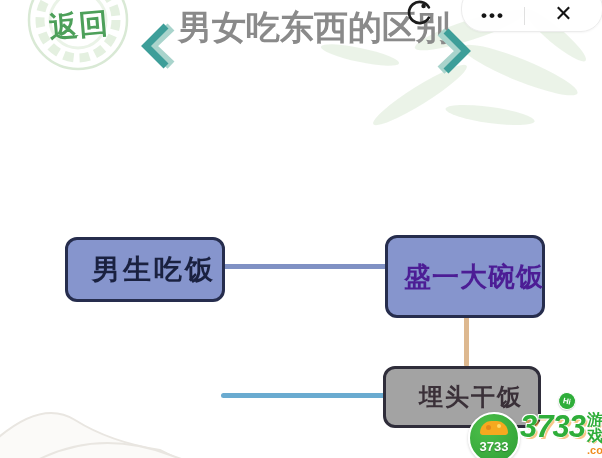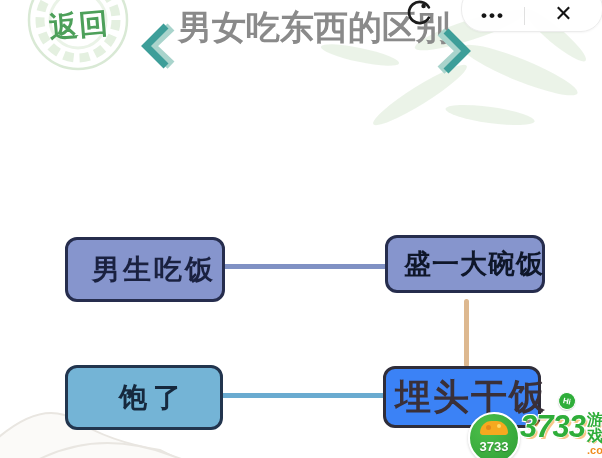--- a/index.html
+++ b/index.html
@@ -46,23 +46,23 @@
   }
   
   .pbox{
     position:absolute;border:3px solid #262d4d;border-radius:12px;
     display:flex;align-items:center;justify-content:center;
     font-family:"Liberation Serif","DejaVu Serif",serif;
     font-weight:bold;cursor:pointer;box-sizing:border-box;padding-left:18px;
   }
   .pbox .lbl{white-space:nowrap;}
   .box-left-top   {left:65px; top:237px;width:160px;height:65px;background:#8695cd;color:#1a2140;font-size:28px;letter-spacing:3px;}
-  .box-right-top  {left:385px;top:235px;width:160px;height:58px;background:#8695cd;color:#0f172a;font-size:27px;letter-spacing:1px;}
+  .box-right-top  {left:385px;top:235px;width:160px;height:83px;background:#8695cd;color:#4c1d95;font-size:27px;letter-spacing:1px;}
   .box-left-bot   {left:65px; top:365px;width:158px;height:65px;background:#74b4d6;color:#16283d;font-size:28px;letter-spacing:6px;border-color:#22354e;}
-  .box-right-bot  {left:383px;top:366px;width:158px;height:62px;background:#3b82f6;color:#3a3038;font-size:36px;letter-spacing:2px;border-color:#2f2d3a;}
+  .box-right-bot  {left:383px;top:366px;width:158px;height:62px;background:#a3a3a3;color:#3a3038;font-size:24px;letter-spacing:2px;border-color:#2f2d3a;}
   
   .cline{position:absolute;border-radius:3px;}
   .line-top   {left:223px;top:264px;width:164px;height:5px;background:#8091c4;}
   .line-bot   {left:221px;top:393px;width:164px;height:5px;background:#6aabd0;}
   .line-vert  {left:464px;top:299px;width:5px; height:68px;background:#ddb88f;}
   
   .watermark{position:absolute;right:0px;bottom:0px;width:140px;height:56px;}
   .wm-icon{
     position:absolute;left:6px;bottom:-6px;width:52px;height:52px;border-radius:50%;
     background:radial-gradient(circle at 35% 30%, #4cc04a, #2f9e35);
@@ -154,23 +154,20 @@
   <div class="cline line-top"></div>
   <div class="cline line-bot"></div>
   <div class="cline line-vert"></div>
 
   <div class="pbox box-left-top">
     <span class="lbl">男生吃饭</span>
   </div>
   <div class="pbox box-right-top">
     <span class="lbl">盛一大碗饭</span>
   </div>
-  <div class="pbox box-left-bot">
-    <span class="lbl">饱了</span>
-  </div>
   <div class="pbox box-right-bot">
     <span class="lbl">埋头干饭</span>
   </div>
 
   <div class="watermark">
     <div class="wm-icon">
       <div class="cap">
           <i></i>
           <b></b>
         </div>

